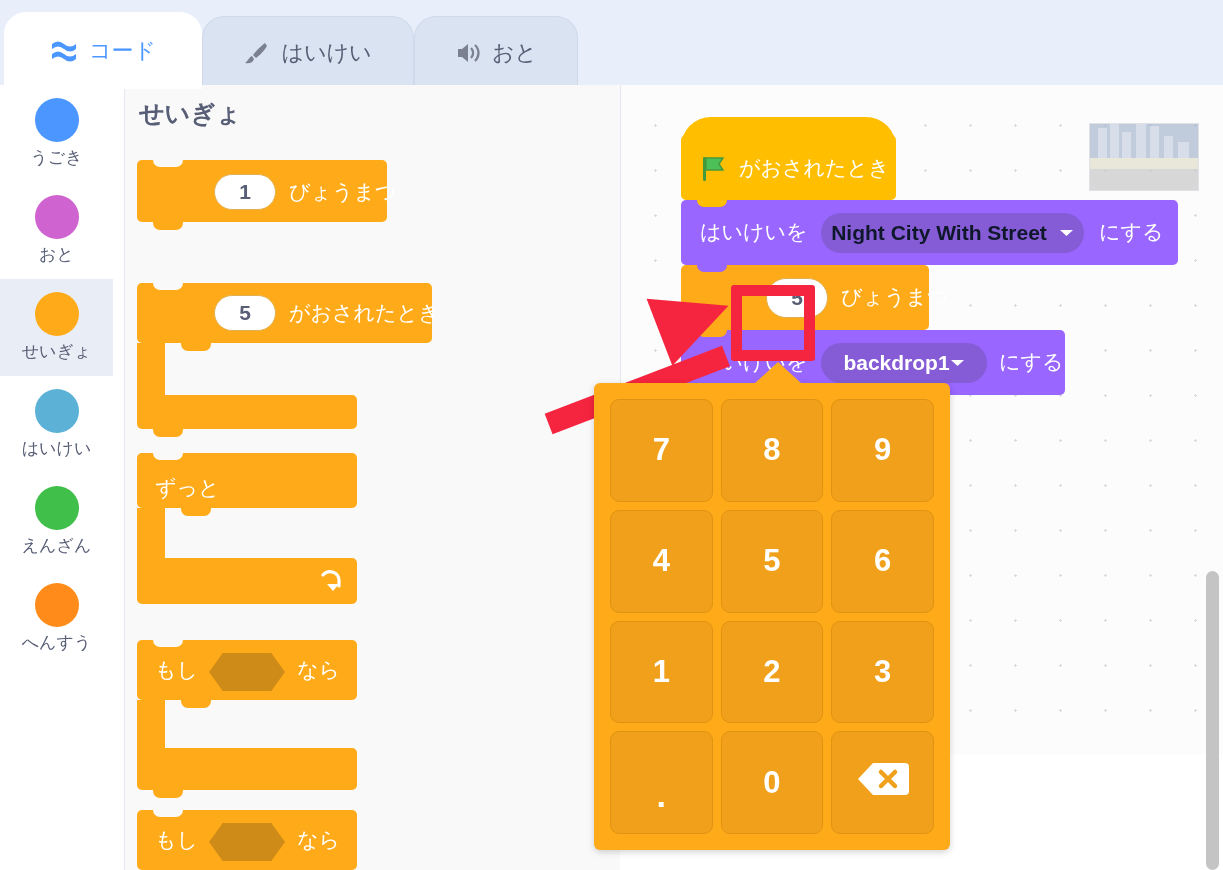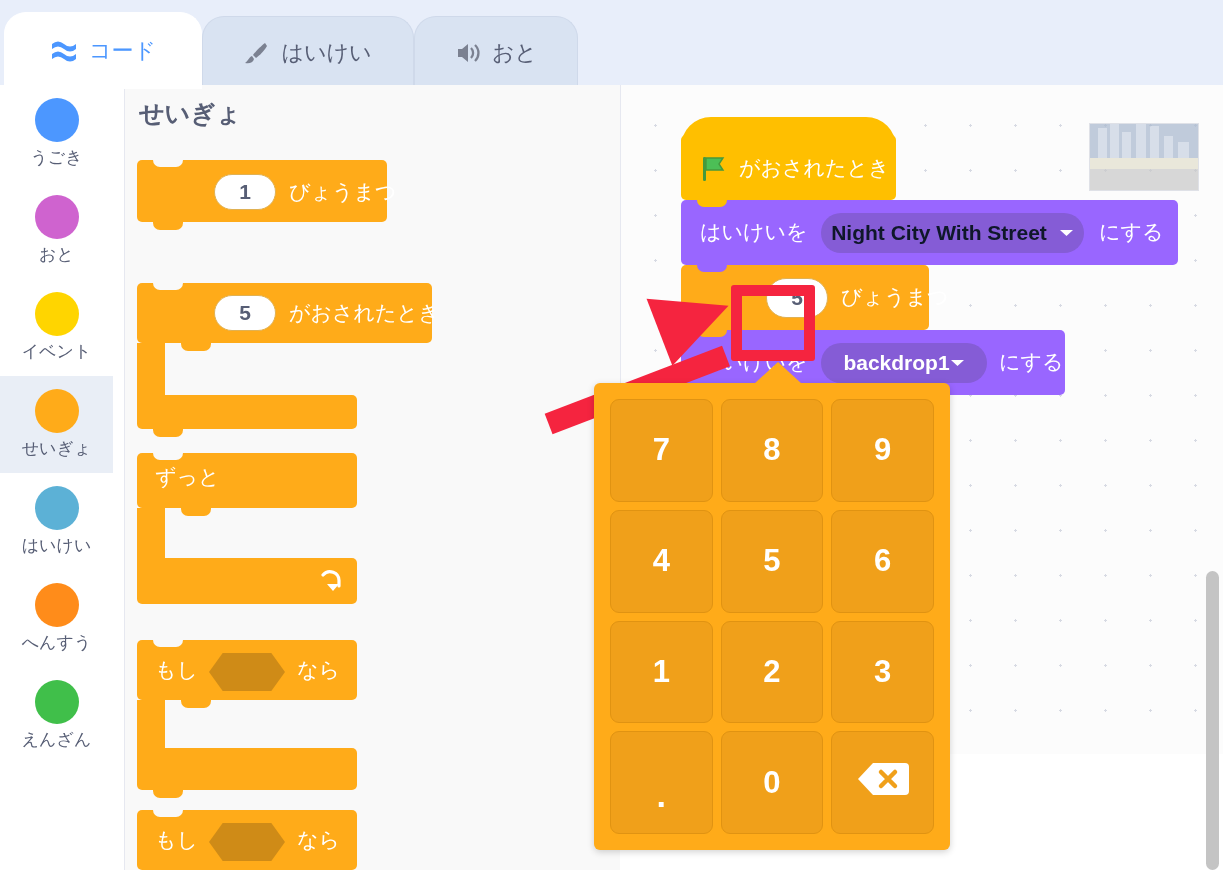--- a/index.html
+++ b/index.html
@@ -267,43 +267,39 @@
         <span class="dot" style="background:#4c97ff"></span>
         <span class="lbl">うごき</span>
       </div>
 
 
       <div class="cat">
         <span class="dot" style="background:#cf63cf"></span>
         <span class="lbl">おと</span>
       </div>
 
-      <div class="cat">
-        <span class="dot" style="background:#ffd500"></span>
-        <span class="lbl">イベント</span>
-      </div>
 
       <div class="cat selected">
         <span class="dot" style="background:#ffab19"></span>
         <span class="lbl">せいぎょ</span>
       </div>
 
       <div class="cat">
         <span class="dot" style="background:#5cb1d6"></span>
         <span class="lbl">はいけい</span>
       </div>
 
       <div class="cat">
+        <span class="dot" style="background:#40bf4a"></span>
+        <span class="lbl">えんざん</span>
+      </div>
+
+      <div class="cat">
         <span class="dot" style="background:#ff8c1a"></span>
         <span class="lbl">へんすう</span>
-      </div>
-
-      <div class="cat">
-        <span class="dot" style="background:#40bf4a"></span>
-        <span class="lbl">えんざん</span>
       </div>
     </div>
 
     <div class="palette">
 
       <div class="pal-head">せいぎょ</div>
 
       <div class="block" style="left:12px; top:75px;">
         <div class="bshape ctrl" style="width:250px; height:62px;"></div>
         <div class="notch-cut" style="left:16px; top:0;"></div>
@@ -322,21 +318,21 @@
         <div class="numfield" style="left:77px; top:12px; width:62px; height:36px;">5</div>
         <div class="btext" style="left:152px; top:12px; height:36px;">がおされたとき</div>
       </div>
 
       <div class="block" style="left:12px; top:368px;">
         <div class="bshape ctrl" style="width:220px; height:55px;"></div>
         <div class="notch-cut" style="left:16px; top:0;"></div>
         <div class="bshape ctrl" style="left:0; top:55px; width:28px; height:52px; border-radius:0;"></div>
         <div class="bshape ctrl" style="left:0; top:105px; width:220px; height:46px; border-radius:0 5px 5px 5px;"></div>
         <div class="nub ctrl" style="left:44px; top:55px;"></div>
-        <div class="btext" style="left:18px; top:7px; height:34px;">ずっと</div>
+        <div class="btext" style="left:18px; top:18px; height:34px;">ずっと</div>
         <div style="position:absolute; left:182px; top:116px;">
           <svg width="26" height="26" viewBox="0 0 26 26">
             <path d="M4 6 a9 9 0 0 1 16 6 v5" stroke="#ffffff" stroke-width="3.2" fill="none" stroke-linecap="round"></path>
             <path d="M14 16 l6 7 l6 -7 z" fill="#ffffff" transform="translate(-6,-1)"></path>
           </svg>
         </div>
       </div>
 
       <div class="block" style="left:12px; top:555px;">
         <div class="bshape ctrl" style="width:220px; height:60px;"></div>

